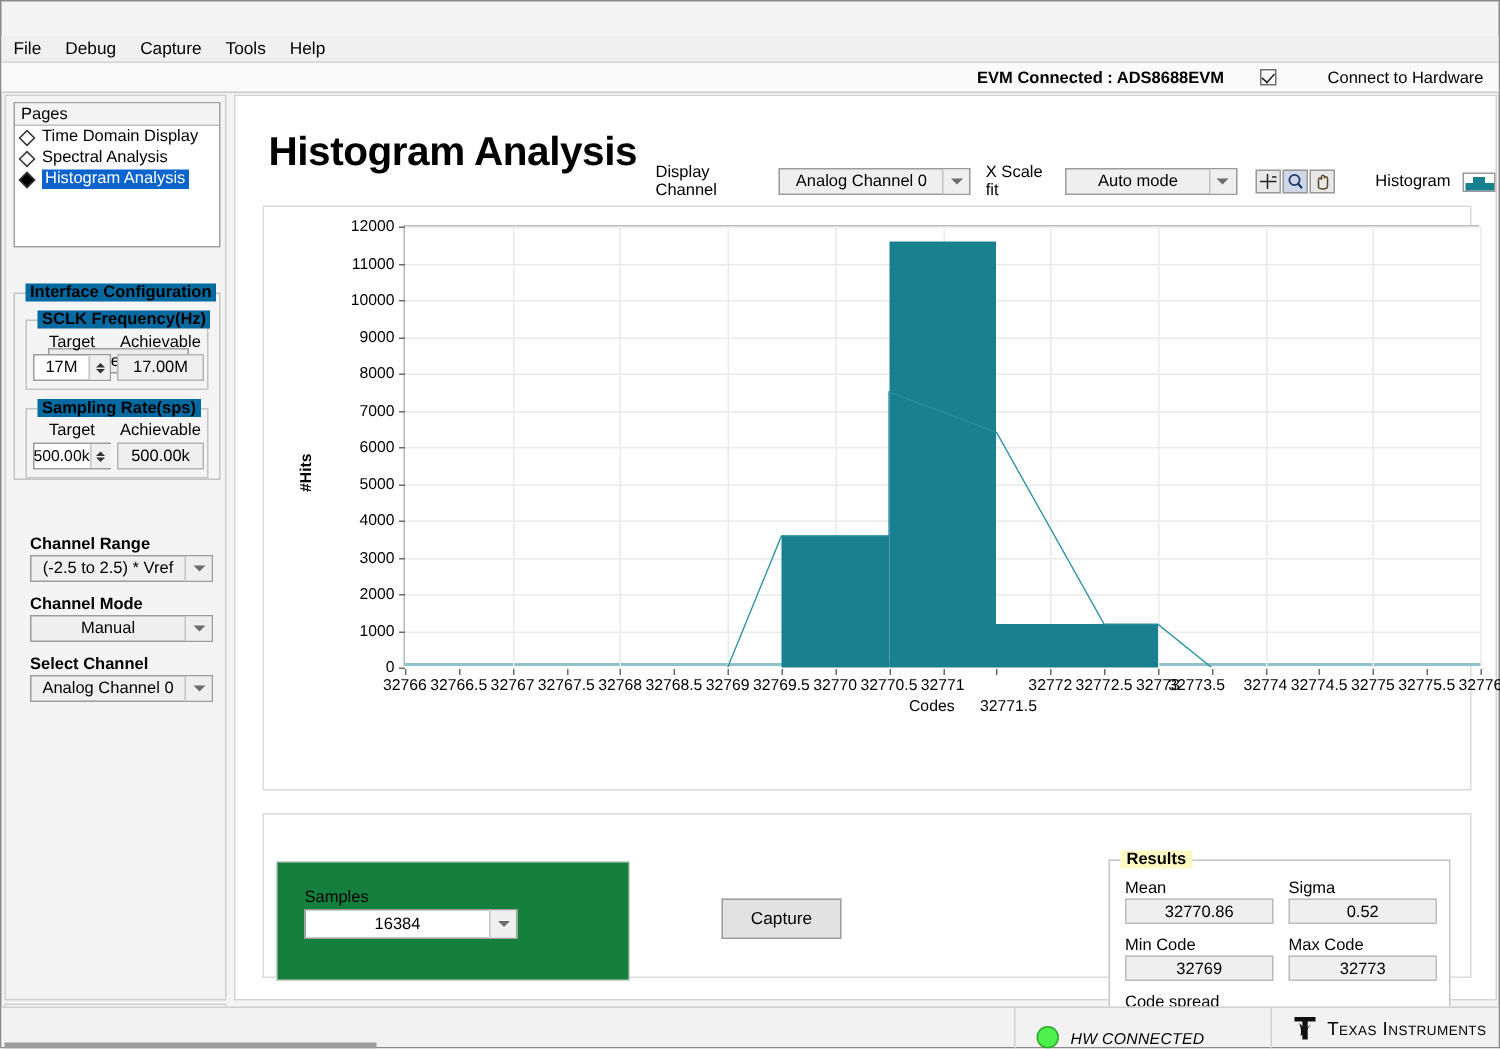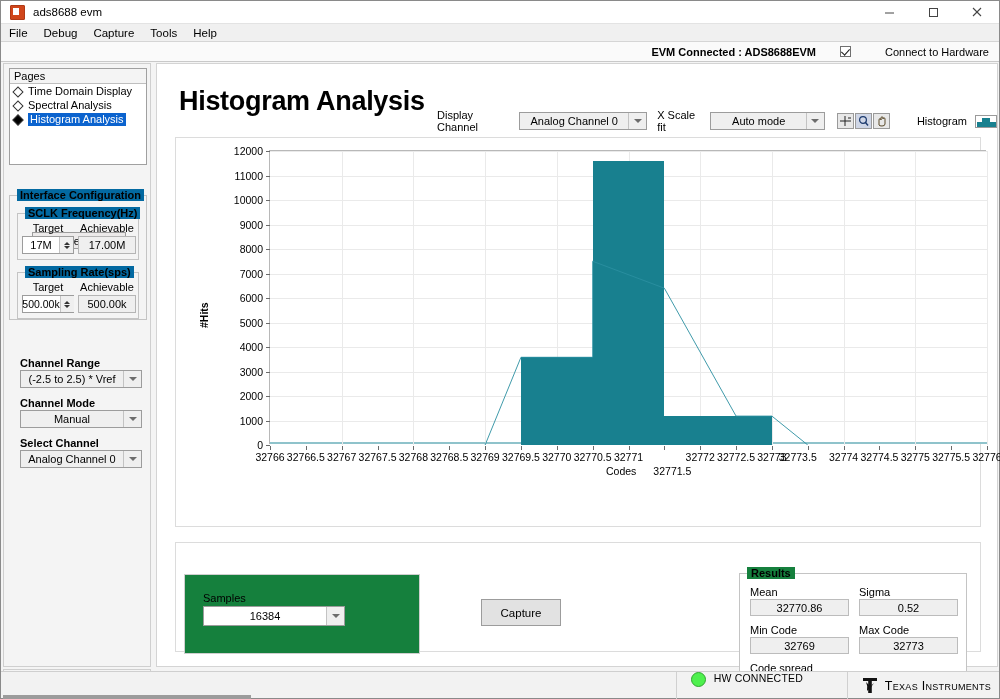--- a/index.html
+++ b/index.html
@@ -172,77 +172,55 @@
     border:1px solid #dcdcdc;background:#fff;box-sizing:border-box;
   }
   .samples-box{
     position:absolute;left:27px;top:510px;width:236px;height:80px;
     border:1px solid #cfcfcf;background:#15803d;box-sizing:border-box;
   }
   .results-box{
     position:absolute;left:582px;top:509px;width:228px;height:117px;
     border:1px solid #c4c4c4;background:#fff;box-sizing:border-box;
   }
-  .res-title{position:absolute;top:-7px;left:7px;background:#15803d;padding:0 4px;font-size:11px;font-weight:bold;}
+  .res-title{position:absolute;top:-7px;left:7px;background:#fef9c3;padding:0 4px;font-size:11px;font-weight:bold;}
   .res-lab{position:absolute;font-size:11px;}
   .res-val{
     position:absolute;height:17px;background:#efefef;border:1px solid #bcbcbc;
     box-sizing:border-box;font-size:11px;display:flex;align-items:center;justify-content:center;
   }
   .capture-btn{
     position:absolute;left:324px;top:535px;width:80px;height:27px;
     background:#e2e2e2;border:1px solid #9c9c9c;box-sizing:border-box;
     display:flex;align-items:center;justify-content:center;font-size:11.5px;
   }
   
   .statusbar{
     position:absolute;left:0;top:670px;width:998px;height:27px;
     background:#f2f2f2;border-top:1px solid #cfcfcf;box-sizing:border-box;
   }
   .hw-wrap{
-    position:absolute;right:196px;top:0;height:27px;display:flex;align-items:flex-start;
-    border-left:1px solid #d0d0d0;padding-left:14px;
+    position:absolute;right:196px;top:0;height:27px;display:flex;align-items:flex-end;
+    border-left:1px solid #d0d0d0;padding-left:14px;font-style:italic;
   }
   .led{width:13px;height:13px;border-radius:50%;background:#4ef04e;border:1px solid #2fa62f;margin-right:8px;}
   .hw-txt{font-size:10.5px;font-variant:small-caps;letter-spacing:.2px;}
   .ti-wrap{
     position:absolute;right:8px;top:0;height:27px;display:flex;align-items:center;
     border-left:1px solid #d0d0d0;padding-left:14px;justify-content:flex-end;
   }
   .ti-logo{width:16px;height:17px;margin-right:7px;position:relative;}
   .ti-txt{font-size:12.5px;font-variant:small-caps;letter-spacing:.3px;}
   .scroll-tab{position:absolute;left:2px;top:694px;width:248px;height:4px;background:#9c9c9c;}
 </style>
 </head>
 <body>
 
 <div class="win">
 
-  <div class="titlebar">
-    <div class="app-icon"></div>
-    <div class="title-text">ads8688 evm</div>
-    <div class="win-btns">
-      <div class="win-btn">
-        <svg width="11" height="11" viewBox="0 0 11 11">
-            <line x1="1" y1="6" x2="10" y2="6" stroke="#444" stroke-width="1"></line>
-          </svg>
-      </div>
-      <div class="win-btn">
-        <svg width="11" height="11" viewBox="0 0 11 11">
-            <rect x="1.5" y="1.5" width="8" height="8" fill="none" stroke="#444" stroke-width="1"></rect>
-          </svg>
-      </div>
-      <div class="win-btn close">
-        <svg width="12" height="12" viewBox="0 0 12 12">
-            <line x1="2" y1="2" x2="10" y2="10" stroke="#444" stroke-width="1.1"></line>
-            <line x1="10" y1="2" x2="2" y2="10" stroke="#444" stroke-width="1.1"></line>
-          </svg>
-      </div>
-    </div>
-  </div>
 
   <div class="menubar">
     <div class="menu-item">File</div>
     <div class="menu-item">Debug</div>
     <div class="menu-item">Capture</div>
     <div class="menu-item">Tools</div>
     <div class="menu-item">Help</div>
   </div>
 
   <div class="connstrip">

